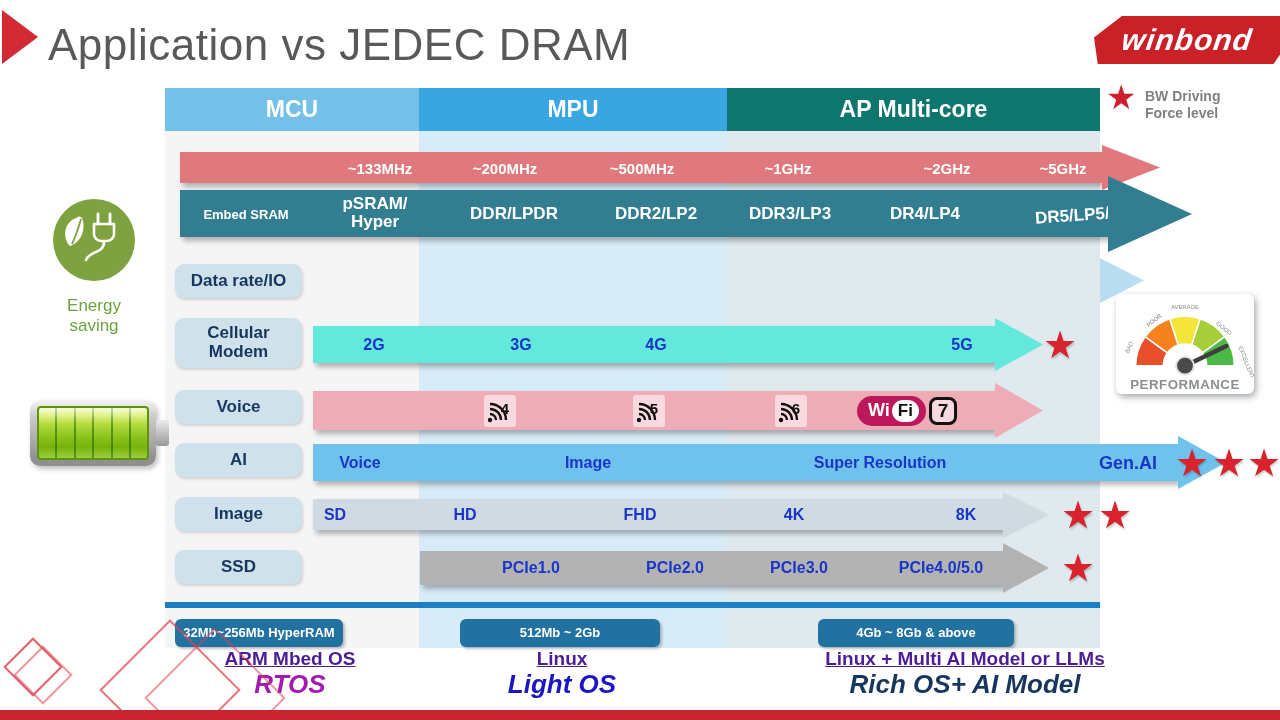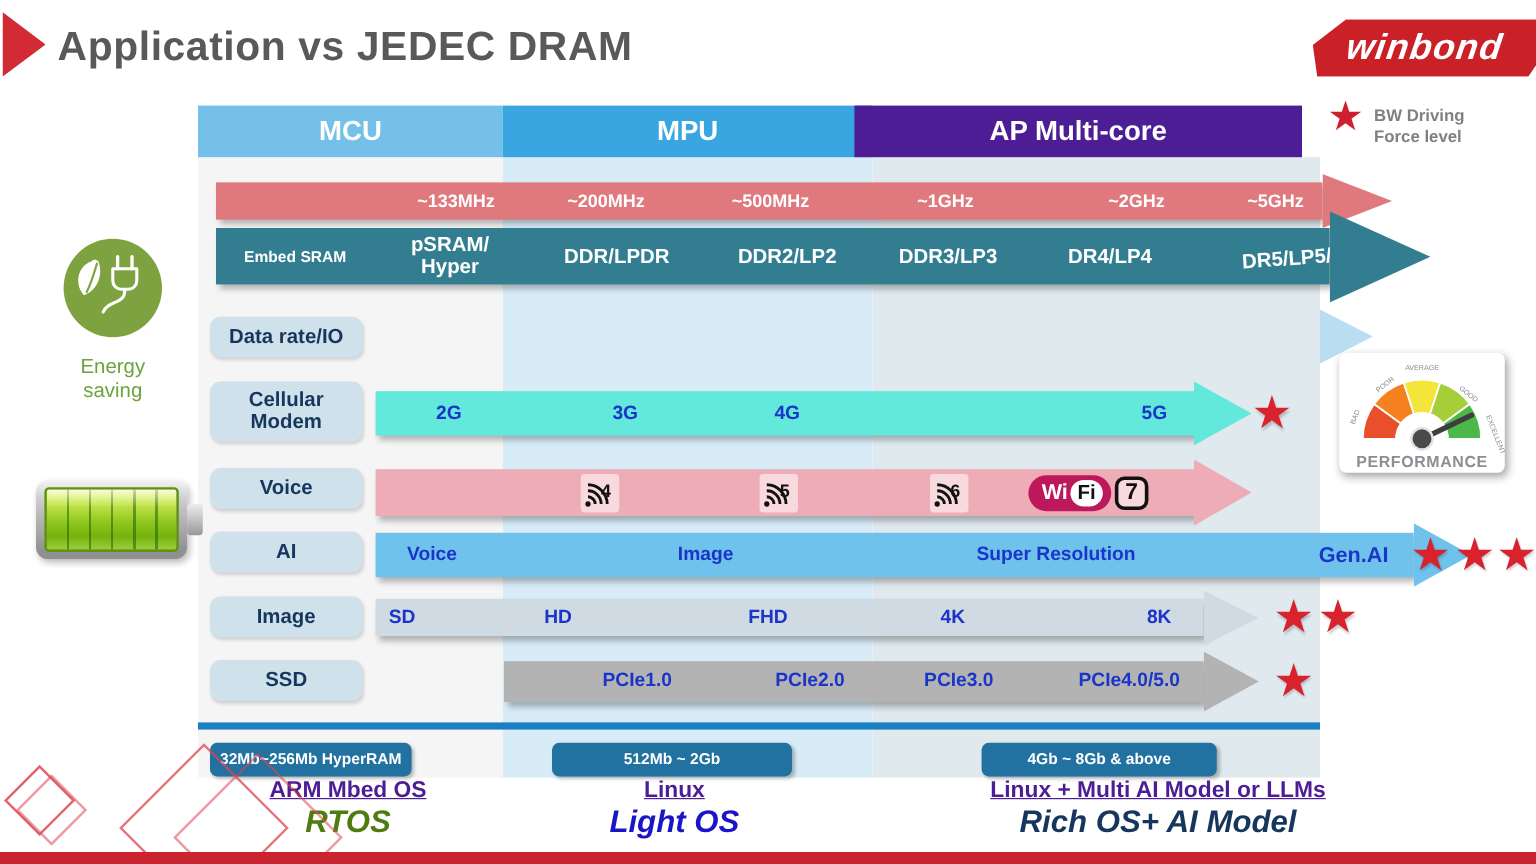--- a/index.html
+++ b/index.html
@@ -6,39 +6,39 @@
   html,body { background:#ffffff; }
   .page {
     position:relative; width:1280px; height:720px; overflow:hidden;
     background:#ffffff; font-family:"Liberation Sans", sans-serif;
   }
   .abs { position:absolute; }
 
   
   .title-chevron { left:2px; top:10px; width:36px; height:54px; background:#d22b35;
     clip-path:polygon(0 0,100% 50%,0 100%); }
-  .page-title { left:48px; top:20px; font-size:34px; font-weight:bold; color:#58595b; letter-spacing:.5px; }
+  .page-title { left:48px; top:20px; font-size:44px; font-weight:normal; color:#58595b; letter-spacing:.5px; }
 
   
   .logo { left:1094px; top:16px; width:186px; height:48px; background:#c92127;
     clip-path:polygon(15% 0,100% 0,100% 80%,96.5% 100%,2% 100%,0 45%);
     display:flex; align-items:center; justify-content:center; }
   .logo-text { color:#fff; font-weight:bold; font-style:italic; font-size:30px;
     letter-spacing:1px; transform:skewX(-8deg); }
 
   
   .stripe { top:131px; height:517px; }
   .stripe-mcu { left:165px; width:254px; background:#f4f5f4; }
   .stripe-mpu { left:419px; width:308px; background:#d8ecf8; }
   .stripe-ap  { left:727px; width:373px; background:#dfe9ee; }
   .hdr { top:88px; height:43px; color:#fff; font-weight:bold; font-size:23px;
     text-align:center; line-height:43px; }
   .hdr-mcu { left:165px; width:254px; background:#74c0e8; }
   .hdr-mpu { left:419px; width:308px; background:#3aa6e1; }
-  .hdr-ap  { left:712px; width:373px; background:#4c1d95; }
+  .hdr-ap  { left:727px; width:373px; background:#0f766e; }
 
   
   .legend-star { left:1106px; top:80px; font-size:34px; color:#cf1f2e; line-height:1; }
   .legend-text { left:1145px; top:88px; font-size:14px; font-weight:bold; color:#808083; line-height:1.2; }
 
   
   .bar { position:absolute; box-shadow:3px 4px 5px rgba(0,0,0,.28); }
   .head { position:absolute; clip-path:polygon(0 0,100% 50%,0 100%);
     filter:drop-shadow(3px 3px 3px rgba(0,0,0,.30)); }
   .val { position:absolute; top:50%; transform:translate(-50%,-50%);
@@ -101,21 +101,21 @@
   
   .divider { left:165px; top:602px; width:935px; height:6px; background:#1a7fc3; }
   .badge { top:619px; height:28px; background:#2171a1; border-radius:6px;
     color:#fff; font-weight:bold; font-size:13px; text-align:center; line-height:28px;
     box-shadow:2px 2px 3px rgba(0,0,0,.25); }
   .badge1 { left:175px; width:168px; }
   .badge2 { left:460px; width:200px; }
   .badge3 { left:818px; width:196px; }
   .os-top { top:648px; font-size:19px; font-weight:bold; color:#4c1d95; text-align:center;text-decoration:underline; }
   .os-bot { top:669px; font-size:26px; font-weight:bold; font-style:italic; text-align:center; }
-  .os1t { left:110px; width:360px; } .os1b { left:110px; width:360px; color:#4d7c0f; }
+  .os1t { left:110px; width:360px; } .os1b { left:110px; width:360px; color:#a21caf; }
   .os2t { left:382px; width:360px; } .os2b { left:382px; width:360px; color:#1a16c8; }
   .os3t { left:735px; width:460px; } .os3b { left:735px; width:460px; color:#17365d; }
 
   
   .energy-label { left:38px; top:296px; width:112px; text-align:center;
     font-size:17px; color:#6ca33c; line-height:1.15; }
   .battery { left:30px; top:400px; width:140px; height:66px; }
   .bat-body { position:absolute; left:0; top:0; width:126px; height:66px; border-radius:10px;
     background:linear-gradient(180deg,#f4f4f4,#cccccc 25%,#909090 90%);
     box-shadow:2px 3px 5px rgba(0,0,0,.25); }

